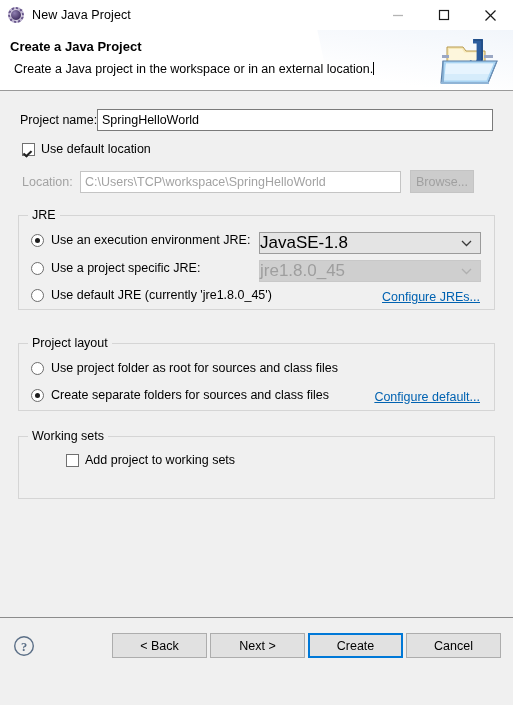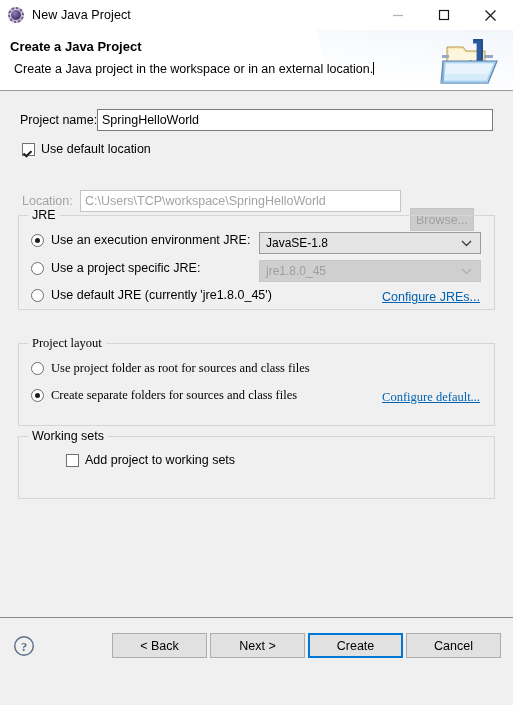--- a/index.html
+++ b/index.html
@@ -191,22 +191,21 @@
   }
 
   
   .combo {
     height: 22px;
     background: #e4e4e4;
     border: 1px solid #9b9b9b;
     display: flex;
     align-items: center;
     position: relative;
-    padding-left: 6px;
-    font-size: 12px;
+    font-size: 17px;
     color: #000;
   }
   .combo .arrow {
     position: absolute;
     right: 8px; top: 0; bottom: 0;
     display: flex; align-items: center;
   }
   .combo.dis { background: #cfcfcf; border-color: #c8c8c8; color: #9e9e9e; }
   .combo.dis .arrow svg polyline { stroke: #b0b0b0; }
 
@@ -323,21 +322,21 @@
   </div>
 
   <div class="row" style="left:22px; top:51px;">
     <span class="cb checked"></span>
     <span class="lbl">Use default location</span>
   </div>
 
   <div class="row" style="left:22px; top:79px; width:473px;">
     <span class="lbl dis" style="width:58px;">Location:</span>
     <input class="text dis" style="width: 321px;" type="text" disabled="" value="C:\Users\TCP\workspace\SpringHelloWorld">
-    <span class="btn dis" style="width:64px; margin-left:9px;margin-top:38px;">Browse...</span>
+    <span class="btn dis" style="width:64px; margin-left:9px;">Browse...</span>
   </div>
 
   <div class="group" style="left:18px; top:124px; width:477px; height:95px;">
     <span class="group-title">JRE</span>
 
     <div class="row" style="left:12px; top:17px;">
       <span class="rb checked"></span>
       <span class="lbl">Use an execution environment JRE:</span>
     </div>
     <div class="combo" style="position:absolute; left:240px; top:16px; width:222px;">
@@ -362,21 +361,21 @@
       </span>
     </div>
 
     <div class="row" style="left:12px; top:72px;">
       <span class="rb"></span>
       <span class="lbl">Use default JRE (currently 'jre1.8.0_45')</span>
     </div>
     <a class="link" style="position:absolute; right:14px; top:74px;">Configure JREs...</a>
   </div>
 
-  <div class="group" style="left:18px; top:252px; width:477px; height:83px;font-family:Liberation Serif, serif;">
+  <div class="group" style="left:18px; top:252px; width:477px; height:68px;">
     <span class="group-title">Project layout</span>
 
     <div class="row" style="left:12px; top:17px;">
       <span class="rb"></span>
       <span class="lbl">Use project folder as root for sources and class files</span>
     </div>
 
     <div class="row" style="left:12px; top:44px;">
       <span class="rb checked"></span>
       <span class="lbl">Create separate folders for sources and class files</span>

